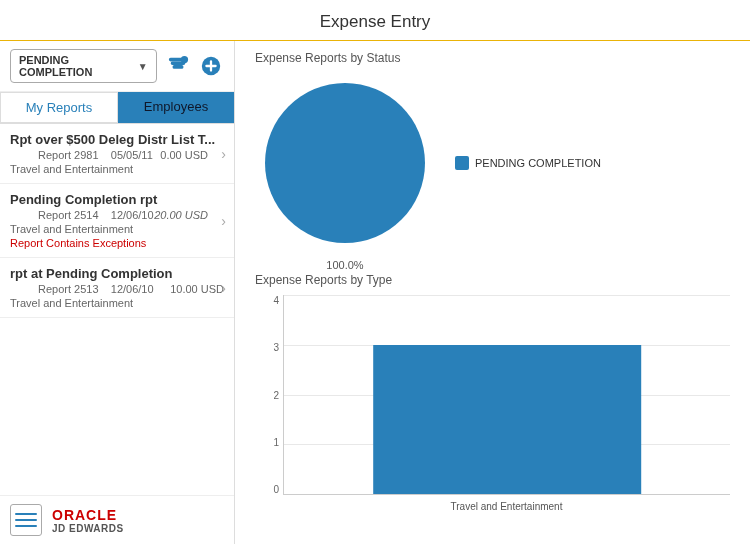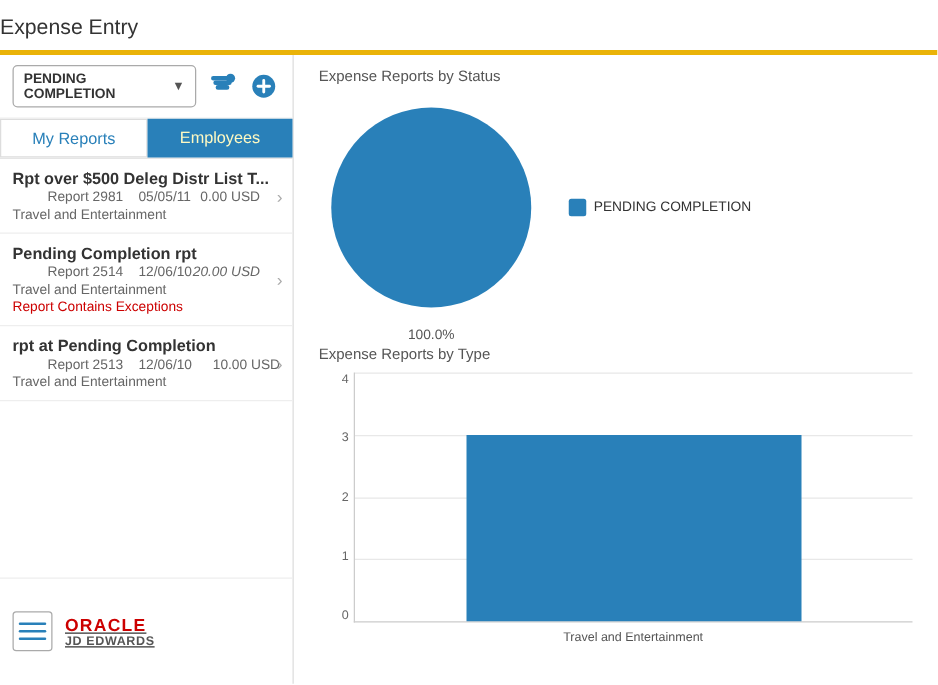--- a/index.html
+++ b/index.html
@@ -1,18 +1,18 @@
 <!DOCTYPE html>
 <html><head>
   <meta charset="utf-8">
   <style>
     * { box-sizing: border-box; margin: 0; padding: 0; }
     body { font-family: Arial, sans-serif; background: #fff; width: 750px; height: 548px; overflow: hidden; font-size: 12px; color: #333; }
 
-    .header { padding: 12px 0 8px; border-bottom: 4px solid #eab308; }
+    .header { text-align: center; padding: 12px 0 8px; border-bottom: 1px solid #eab308; }
     .header-title { font-size: 17px; color: #333; font-weight: normal; }
 
     .main { display: flex; height: calc(548px - 45px); }
 
     
     .left-panel { width: 235px; border-right: 1px solid #ddd; display: flex; flex-direction: column; }
 
     .toolbar { padding: 8px 10px; display: flex; align-items: center; gap: 8px; border-bottom: 1px solid #eee; }
 
     .status-dropdown {
@@ -24,36 +24,36 @@
     .dropdown-arrow { font-size: 10px; color: #555; }
 
     .icon-btn { width: 28px; height: 28px; display: flex; align-items: center; justify-content: center; cursor: pointer; }
     .icon-btn svg { width: 22px; height: 22px; }
 
     .tabs { display: flex; border-bottom: 1px solid #ddd; }
     .tab {
       flex: 1; text-align: center; padding: 7px 14px; font-size: 13px; cursor: pointer;
       border-bottom: 2px solid transparent;
     }
-    .tab.active { background: #2980b9; color: #fef9c3; }
+    .tab.active { background: #2980b9; color: #0f172a; }
     .tab.inactive { background: #fff; color: #2980b9; border: 1px solid #ddd; }
 
     .report-list { flex: 1; overflow-y: auto; }
 
     .report-item { padding: 8px 10px 8px 10px; border-bottom: 1px solid #eee; cursor: pointer; position: relative; }
     .report-title { font-size: 13px; font-weight: bold; color: #333; margin-bottom: 2px; }
     .report-meta { display: flex; justify-content: space-between; align-items: center; }
     .report-info { font-size: 11px; color: #666; padding-left: 28px; }
     .report-amount { font-size: 11px; color: #666; }
     .report-category { font-size: 11px; color: #666; margin-top: 2px; }
     .report-exception { font-size: 11px; color: #cc0000; margin-top: 2px; }
     .chevron { position: absolute; right: 8px; top: 50%; transform: translateY(-50%); color: #aaa; font-size: 14px; }
 
     
-    .left-footer { padding: 26px 10px; display: flex; align-items: center; gap: 10px; border-top: 1px solid #eee; text-decoration: underline; }
+    .left-footer { padding: 8px 10px; display: flex; align-items: center; gap: 10px; border-top: 1px solid #eee; }
     .menu-icon { width: 32px; height: 32px; display: flex; flex-direction: column; justify-content: center; gap: 4px; padding: 4px; border: 1px solid #aaa; border-radius: 3px; cursor: pointer; }
     .menu-line { height: 2px; background: #2980b9; border-radius: 1px; }
     .oracle-logo { display: flex; flex-direction: column; align-items: flex-start; }
     .oracle-text { color: #cc0000; font-size: 14px; font-weight: bold; letter-spacing: 1px; }
     .oracle-sub { font-size: 10px; color: #555; font-weight: bold; letter-spacing: 0.5px; }
 
     
     .right-panel { flex: 1; padding: 10px 20px; overflow-y: auto; }
 
     .chart-section { margin-bottom: 20px; }

